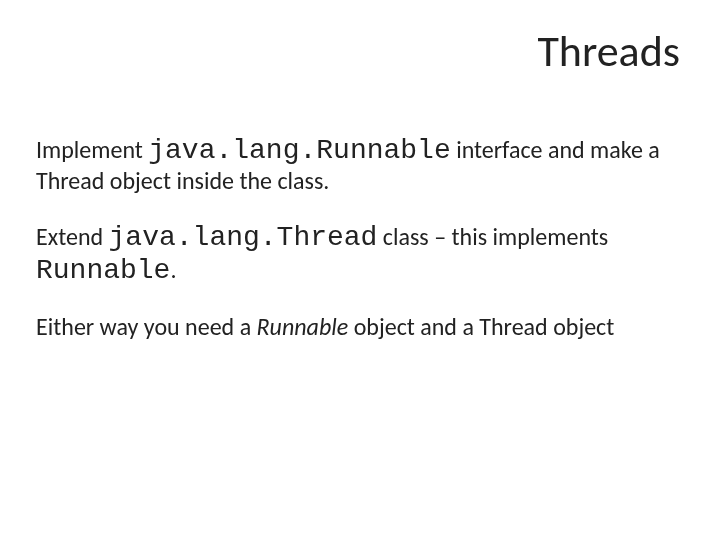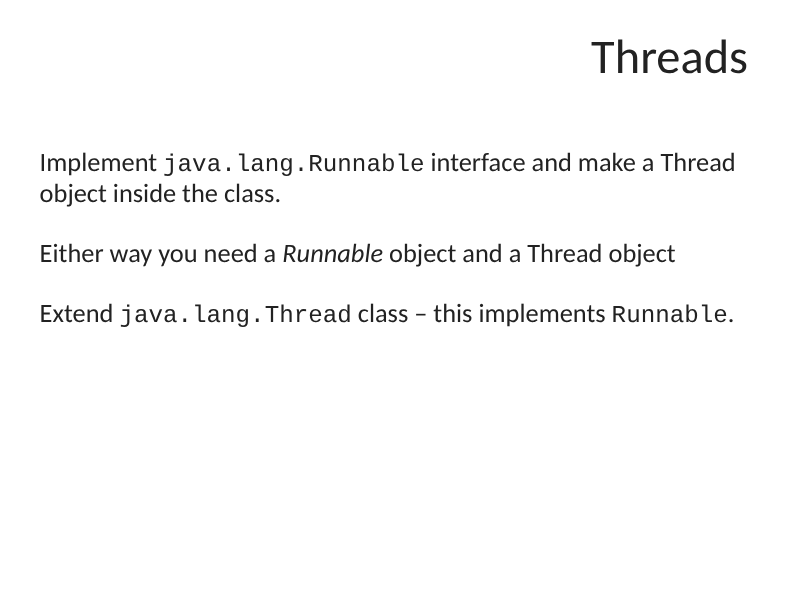--- a/index.html
+++ b/index.html
@@ -27,41 +27,41 @@
   }
   .body p {
     font-size: 24px;
     line-height: 1.18;
     margin: 0 0 26px 0;
     color: #222;
     font-weight: 400;
   }
   .body .mono {
     font-family: "Courier New", Courier, monospace;
-    font-size: 22px;
+    font-size: 28px;
   }
   .body em.ital {
     font-style: italic;
   }
 </style>
 </head>
 <body>
 
 <div class="slide">
   <h1 class="title">Threads</h1>
 
   <div class="body">
 
     <p>
       <span>Implement </span><span class="mono">java.lang.Runnable</span><span> interface and make a Thread object inside the class.</span>
     </p>
 
     <p>
-      <span>Either way you need a </span><em class="ital">Runnable</em><span> object and a Thread object</span>
+      <span>Extend </span><span class="mono">java.lang.Thread</span><span> class – this implements </span><span class="mono">Runnable</span><span>.</span>
     </p>
 
     <p>
-      <span>Extend </span><span class="mono">java.lang.Thread</span><span> class – this implements </span><span class="mono">Runnable</span><span>.</span>
+      <span>Either way you need a </span><em class="ital">Runnable</em><span> object and a Thread object</span>
     </p>
 
 
   </div>
 </div>
 
 </body></html>

